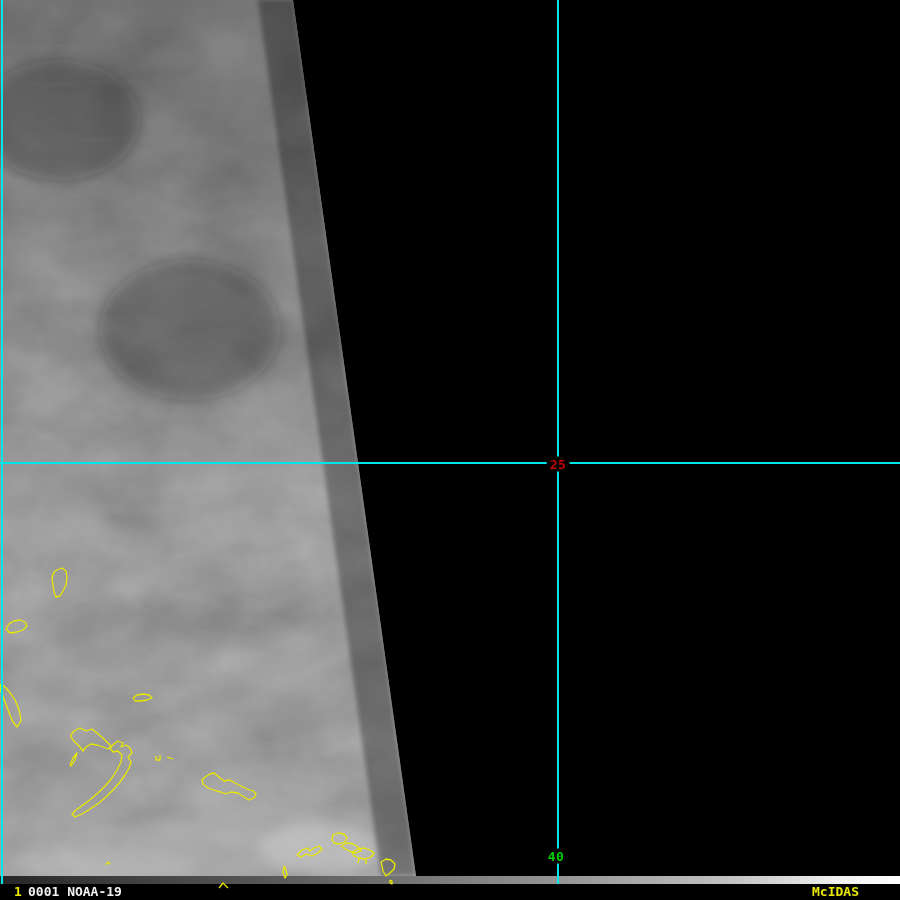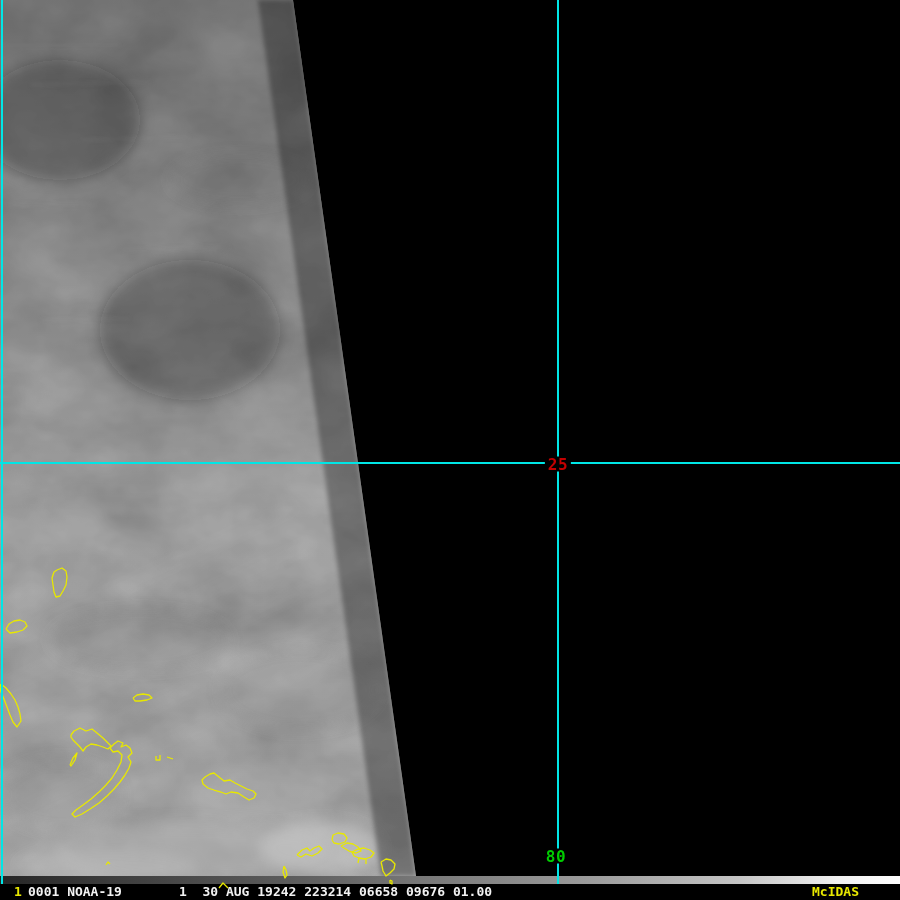--- a/index.html
+++ b/index.html
@@ -14,21 +14,21 @@
     background:#3e3e3e;
   }
   #swath svg{display:block;}
   
   .vline{position:absolute;top:0;width:2px;height:884px;background:var(--cyan,#00e6e6);z-index:6;}
   #vline-left{left:1px;}
   #vline-center{left:557px;}
   #hline{position:absolute;left:0;top:462px;width:900px;height:2px;background:var(--cyan,#00e6e6);z-index:6;}
   
   .coordlabel{
-    position:absolute;z-index:7;font-size:16px;font-weight:bold;line-height:13px;
+    position:absolute;z-index:7;font-size:13px;font-weight:bold;line-height:13px;
     background:#000;padding:1px 3px;letter-spacing:0.5px;
   }
   #lat-label{left:558px;top:464px;transform:translate(-50%,-50%);color:var(--red,#c40000);}
   #lon-label{left:556px;top:856px;transform:translate(-50%,-50%);color:var(--green,#00cc00);}
   
   #wedge{
     position:absolute;left:0;top:876px;width:900px;height:8px;z-index:2;
     background:linear-gradient(to right,#262626 0%,#3c3c3c 12%,#585858 30%,#7a7a7a 48%,#9a9a9a 65%,#c4c4c4 82%,#f0f0f0 93%,#ffffff 100%);
   }
   
@@ -132,22 +132,21 @@
       <polyline points="106,865 108,862 110,864" fill="none" stroke="#e8e800" stroke-width="1.3" stroke-linejoin="round"></polyline>
     </svg>
 
   <div id="wedge"></div>
 
   <div class="vline" id="vline-left"></div>
   <div class="vline" id="vline-center"></div>
   <div id="hline"></div>
 
   <span class="coordlabel" id="lat-label">25</span>
-  <span class="coordlabel" id="lon-label">80</span>
+  <span class="coordlabel" id="lon-label">40</span>
 
   <div id="statusbar">
     <span id="frame-number">1</span>
     <span id="dataset-label">0001 NOAA-19</span>
-    <span id="image-info">1  30 AUG 19242 223214 06658 09676 01.00</span>
     <span id="brand-label">McIDAS</span>
   </div>
 
 </div>
 
 </body></html>

